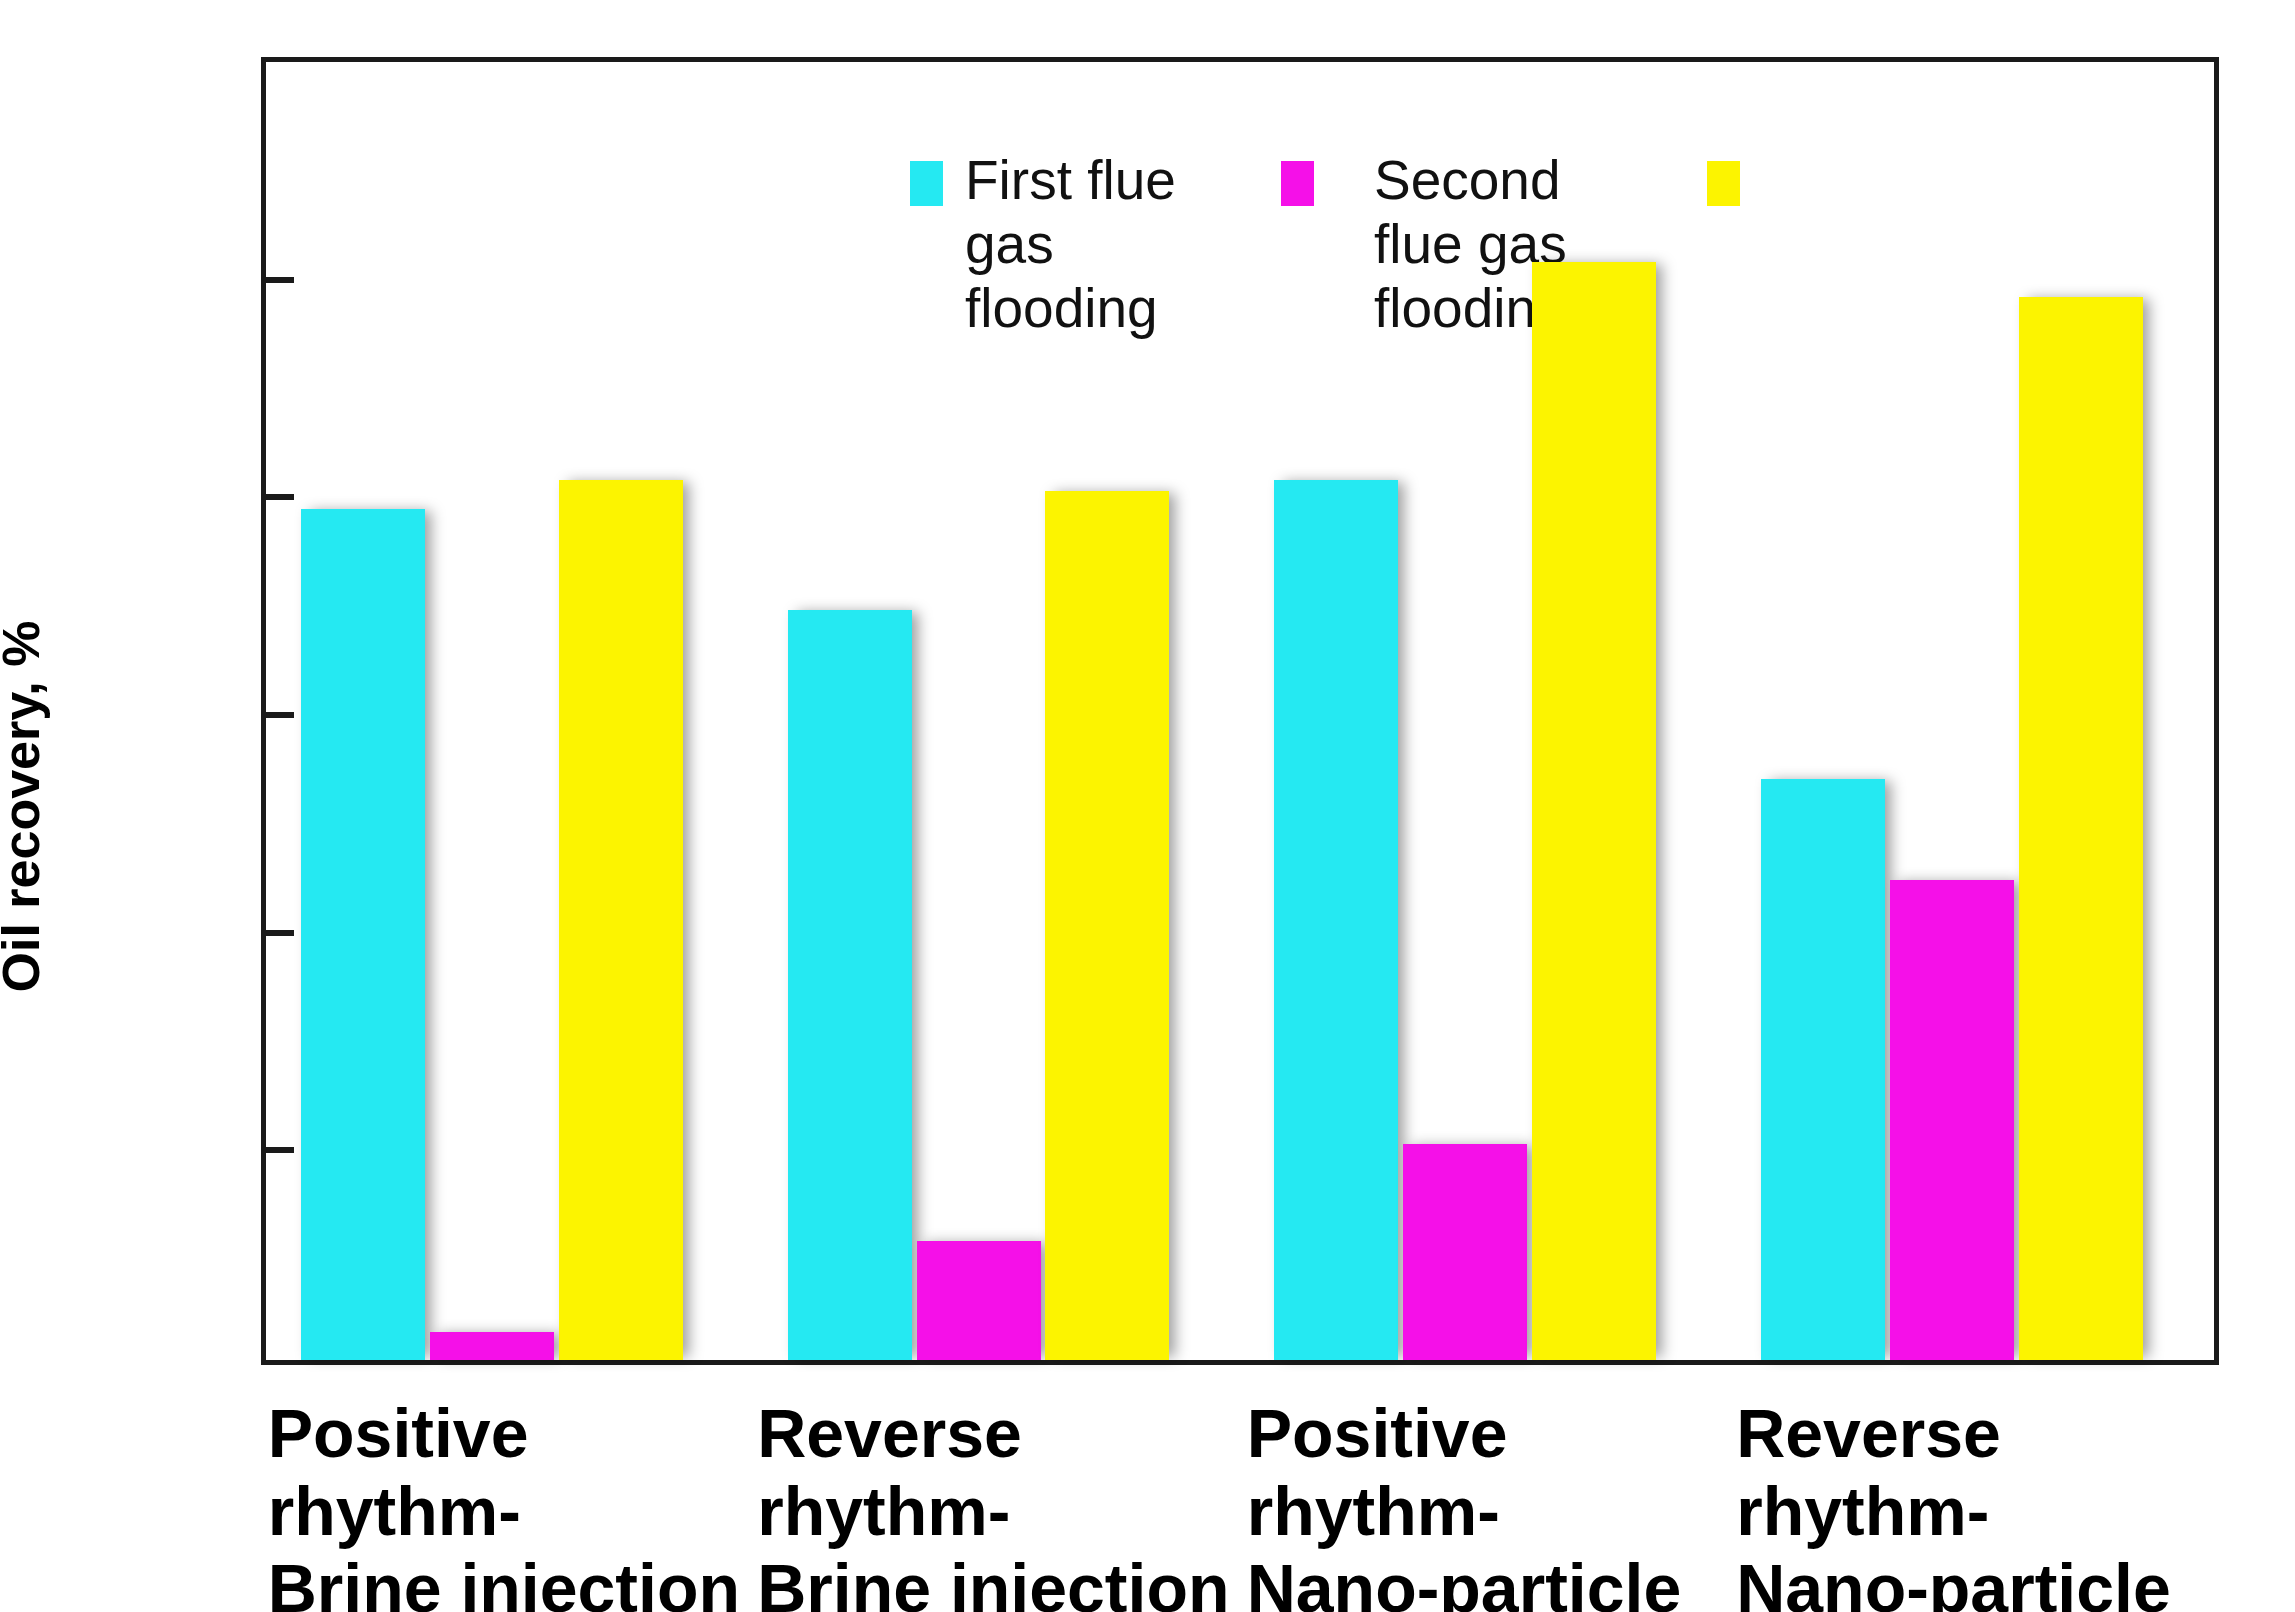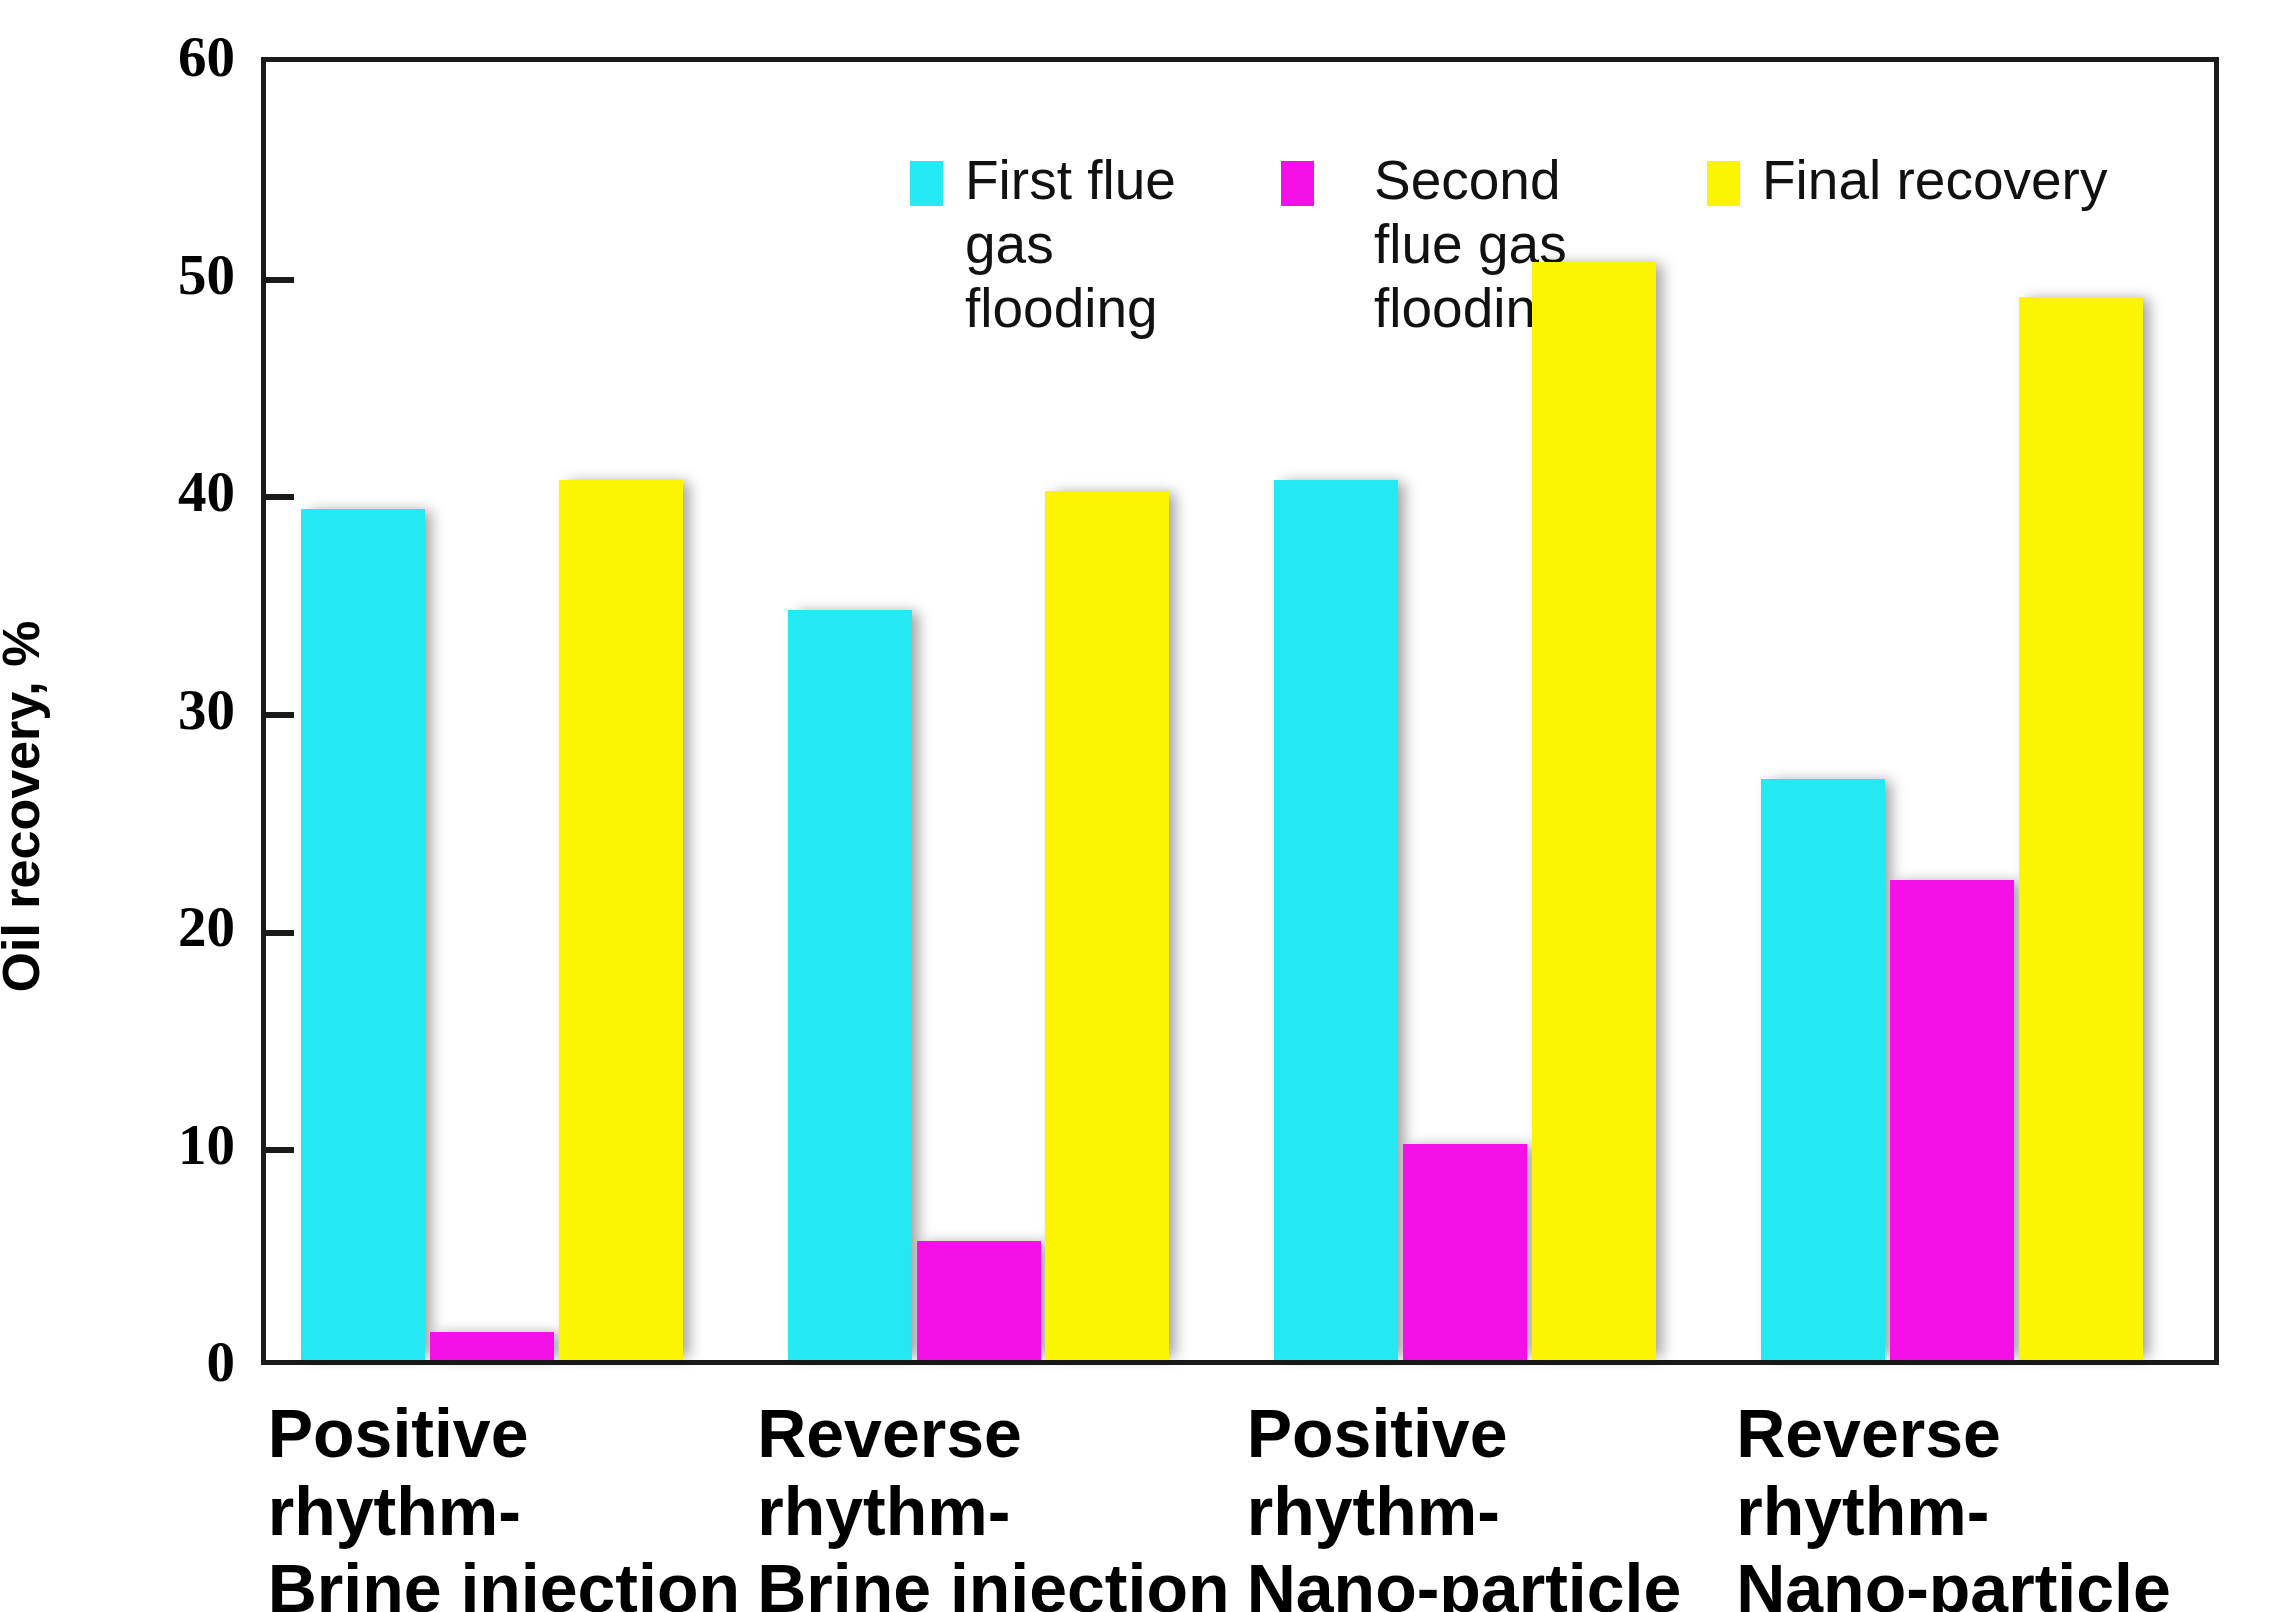--- a/index.html
+++ b/index.html
@@ -148,29 +148,20 @@
     box-sizing: border-box;
   }
 </style>
 </head>
 <body>
 
 <div id="figure">
 
   <div id="y-axis-title">Oil recovery, %</div>
 
-  <div id="ytick-col">
-    <div class="ytick-label" style="top: 28.4px;">60</div>
-    <div class="ytick-label" style="top: 246px;">50</div>
-    <div class="ytick-label" style="top: 463px;">40</div>
-    <div class="ytick-label" style="top: 681px;">30</div>
-    <div class="ytick-label" style="top: 898px;">20</div>
-    <div class="ytick-label" style="top: 1116px;">10</div>
-    <div class="ytick-label" style="top: 1333px;">0</div>
-  </div>
 
   <div id="plot-frame">
 
     <div class="ytick-mark" style="top: 215px;"></div>
     <div class="ytick-mark" style="top: 432px;"></div>
     <div class="ytick-mark" style="top: 650px;"></div>
     <div class="ytick-mark" style="top: 868px;"></div>
     <div class="ytick-mark" style="top: 1085px;"></div>
 
     <div id="legend">
@@ -181,21 +172,20 @@
 flooding</span>
       </div>
       <div class="legend-item" id="legend-item-1">
         <span class="legend-swatch magenta"></span>
         <span class="legend-text">Second
 flue gas
 flooding</span>
       </div>
       <div class="legend-item" id="legend-item-2">
         <span class="legend-swatch yellow"></span>
-        <span class="legend-text">Final recovery</span>
       </div>
     </div>
 
     <div id="bars-layer" style="position:absolute; inset:0;">
         <div class="bar cyan" style="left: 35px; width: 124px; height: 851px;"></div>
         <div class="bar magenta" style="left: 164px; width: 124px; height: 28px;"></div>
         <div class="bar yellow" style="left: 293px; width: 124px; height: 880px;"></div>
         <div class="bar cyan" style="left: 522px; width: 124px; height: 750px;"></div>
         <div class="bar magenta" style="left: 651px; width: 124px; height: 119px;"></div>
         <div class="bar yellow" style="left: 779px; width: 124px; height: 869px;"></div>

